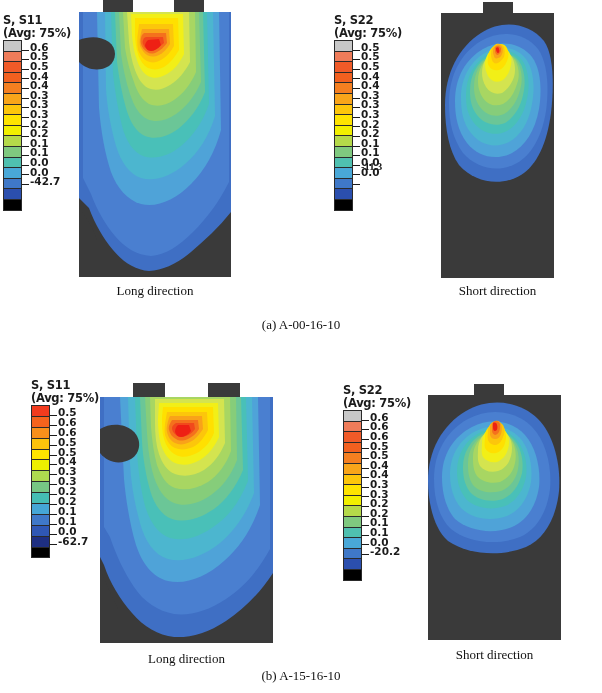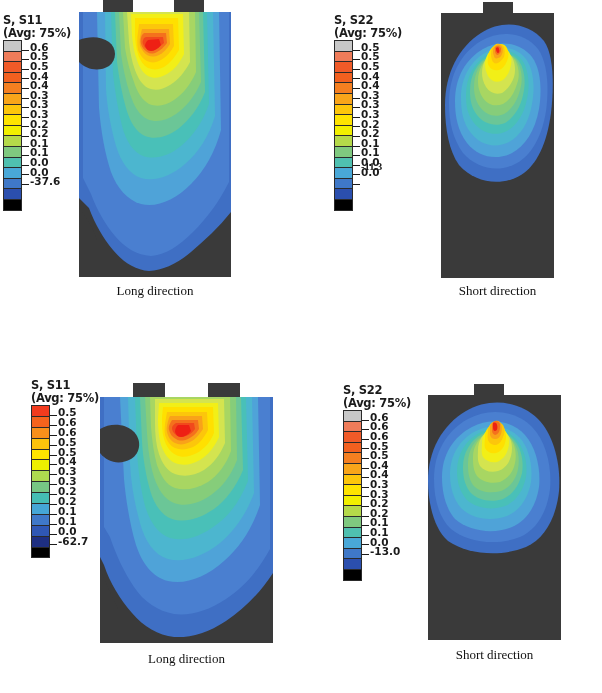--- a/index.html
+++ b/index.html
@@ -104,21 +104,21 @@
           <div class="lab" style="top: 39.2px;">0.4</div>
           <div class="lab" style="top: 48.8px;">0.3</div>
           <div class="lab" style="top: 58.4px;">0.3</div>
           <div class="lab" style="top: 68px;">0.3</div>
           <div class="lab" style="top: 77.6px;">0.2</div>
           <div class="lab" style="top: 87.2px;">0.2</div>
           <div class="lab" style="top: 96.8px;">0.1</div>
           <div class="lab" style="top: 106.4px;">0.1</div>
           <div class="lab" style="top: 116px;">0.0</div>
           <div class="lab" style="top: 125.6px;">0.0</div>
-          <div class="lab" style="top: 135.2px;">-37.6</div>
+          <div class="lab" style="top: 135.2px;">-42.7</div>
         </div>
     </div>
   </div>
 
   <div class="specimen" id="sp-a-s11" style="left:79px;top:0px;width:152px;">
     <div class="tabs" style="height:12px;">
       <div class="tab" style="left:24px;top:0;width:30px;height:12px;"></div>
       <div class="tab" style="left:95px;top:0;width:30px;height:12px;"></div>
     </div>
     <div class="body-plot" style="width:152px;height:265px;">
@@ -263,20 +263,21 @@
         <path d="M52,38 C52,35 54,33 56,32 C58,31 60,32 61,34 C62,36 62,39 61,41
                  C60,44 58,45 57,45 C55,46 53,45 53,43 C52,41 52,39 52,38 Z" fill="#f9a219"></path>
         <path d="M54,36 C54,34 55,33 57,33 C58,33 59,34 60,35 C60,37 60,39 59,40
                  C58,41 57,42 56,42 C55,41 54,40 54,38 Z" fill="#f4711d"></path>
         <path d="M55,35 C56,34 58,34 58,36 C59,38 58,40 57,40 C56,40 55,38 55,36 Z" fill="#ee2014"></path>
       </svg>
     </div>
     <div class="dir-label" style="left:-6px;top:281px;width:125px;">Short direction</div>
   </div>
 
+  <div class="sub-caption" style="top:317px;">(a) A-00-16-10</div>
 </div>
 
 <div class="panel" id="panel-b">
 
   <div class="legend" id="lg-b-s11" style="left:31px;top:39px;">
     <div class="legend-title">S, S11</div>
     <div class="legend-title">(Avg: 75%)</div>
     <div class="legend-body">
       <div class="swatches">
           <div class="sw" style="background: rgb(242, 59, 30); height: 9.9px; border-bottom: 1px solid rgb(42, 42, 42);"></div>
@@ -424,21 +425,21 @@
           <div class="lab" style="top: 39.2px;">0.5</div>
           <div class="lab" style="top: 48.8px;">0.4</div>
           <div class="lab" style="top: 58.4px;">0.4</div>
           <div class="lab" style="top: 68px;">0.3</div>
           <div class="lab" style="top: 77.6px;">0.3</div>
           <div class="lab" style="top: 87.2px;">0.2</div>
           <div class="lab" style="top: 96.8px;">0.2</div>
           <div class="lab" style="top: 106.4px;">0.1</div>
           <div class="lab" style="top: 116px;">0.1</div>
           <div class="lab" style="top: 125.6px;">0.0</div>
-          <div class="lab" style="top: 135.2px;">-13.0</div>
+          <div class="lab" style="top: 135.2px;">-20.2</div>
         </div>
     </div>
   </div>
 
   <div class="specimen" id="sp-b-s22" style="left:428px;top:44px;width:133px;">
     <div class="tabs" style="height:11px;">
       <div class="tab" style="left:46px;top:0;width:30px;height:11px;"></div>
     </div>
     <div class="body-plot" style="width:133px;height:245px;">
       <svg width="133" height="245" viewBox="0 0 133 245">
@@ -470,13 +471,14 @@
         <path d="M62,32 C62,29 64,27 67,26 C70,25 72,26 73,29 C74,32 74,36 73,39
                  C72,42 70,44 67,44 C65,44 63,43 62,40 C62,37 62,34 62,32 Z" fill="#f9a219"></path>
         <path d="M64,30 C64,28 66,26 68,26 C70,26 71,27 72,29 C72,32 72,35 71,37
                  C70,39 68,40 67,40 C65,39 64,38 64,35 Z" fill="#f4711d"></path>
         <path d="M65,28 C67,27 69,28 69,30 C70,33 69,36 67,36 C65,36 65,33 65,30 Z" fill="#ee2014"></path>
       </svg>
     </div>
     <div class="dir-label" style="left:-6px;top:263px;width:145px;">Short direction</div>
   </div>
 
+  <div class="sub-caption" style="top:328px;">(b) A-15-16-10</div>
 </div>
 
 </body></html>

